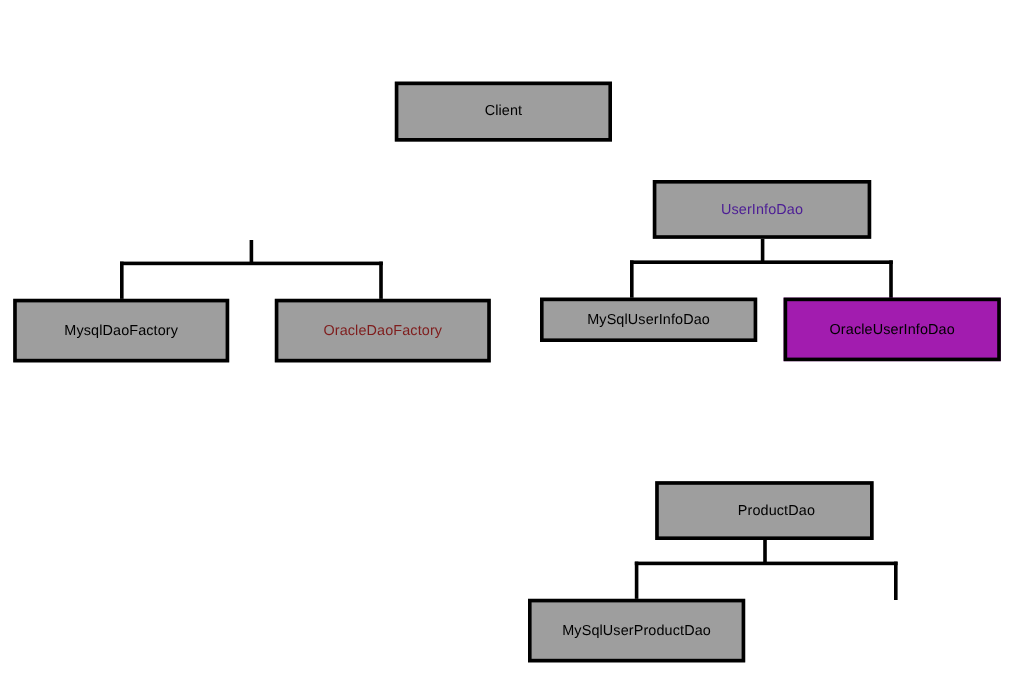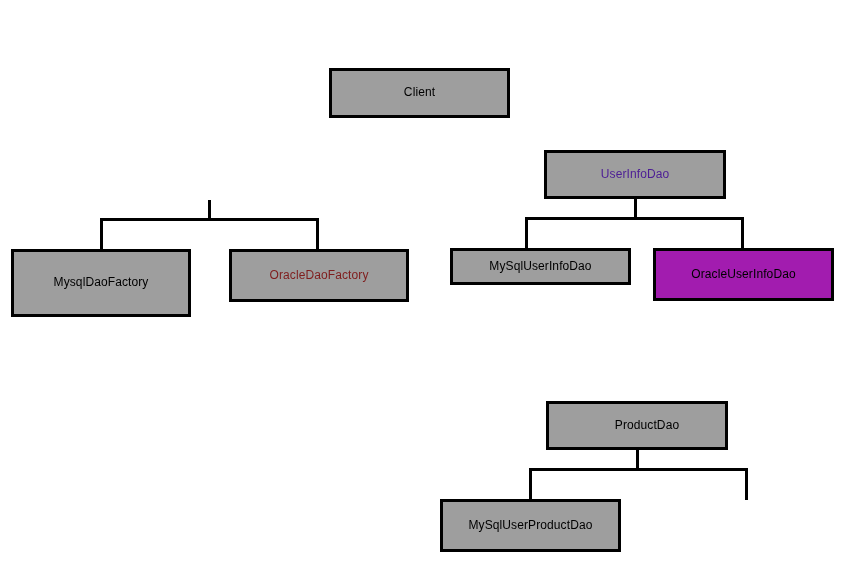--- a/index.html
+++ b/index.html
@@ -55,21 +55,21 @@
   <div class="edge edge-v" style="left: 741px; top: 217px; width: 3px; height: 32px; background: rgb(0, 0, 0);"></div>
 
   <div class="edge edge-v" style="left: 636px; top: 450px; width: 3px; height: 19px; background: rgb(0, 0, 0);"></div>
   <div class="edge edge-h" style="left: 529px; top: 468px; width: 219px; height: 3px; background: rgb(0, 0, 0);"></div>
   <div class="edge edge-v" style="left: 529px; top: 468px; width: 3px; height: 32px; background: rgb(0, 0, 0);"></div>
   <div class="edge edge-v" style="left: 745px; top: 468px; width: 3px; height: 32px; background: rgb(0, 0, 0);"></div>
 
   <div class="node" style="left: 329px; top: 36px; width: 181px; height: 50px; background: rgb(158, 158, 158); border-color: rgb(0, 0, 0); color: rgb(0, 0, 0); margin-top: 32px;">Client</div>
 
 
-  <div class="node" style="left: 11px; top: 249px; width: 180px; height: 68px; background: rgb(158, 158, 158); border-color: rgb(0, 0, 0); color: rgb(0, 0, 0);">MysqlDaoFactory</div>
+  <div class="node" style="left: 11px; top: 249px; width: 180px; height: 53px; background: rgb(158, 158, 158); border-color: rgb(0, 0, 0); color: rgb(0, 0, 0);">MysqlDaoFactory</div>
 
   <div class="node" style="left: 229px; top: 249px; width: 180px; height: 53px; background: rgb(158, 158, 158); border-color: rgb(0, 0, 0); color: #7f1d1d;">OracleDaoFactory</div>
 
   <div class="node" style="left: 544px; top: 150px; width: 182px; height: 49px; background: rgb(158, 158, 158); border-color: rgb(0, 0, 0); color: #4c1d95;">UserInfoDao</div>
 
   <div class="node" style="left: 436px; top: 248px; width: 181px; height: 37px; background: rgb(158, 158, 158); border-color: rgb(0, 0, 0); color: rgb(0, 0, 0); margin-left: 14px;">MySqlUserInfoDao</div>
 
   <div class="node" style="left: 653px; top: 248px; width: 181px; height: 53px; background: #a21caf; border-color: rgb(0, 0, 0); color: rgb(0, 0, 0);">OracleUserInfoDao</div>
 
   <div class="node" style="left: 546px; top: 401px; width: 182px; height: 49px; background: rgb(158, 158, 158); border-color: rgb(0, 0, 0); color: rgb(0, 0, 0); padding-left: 20px;">ProductDao</div>

